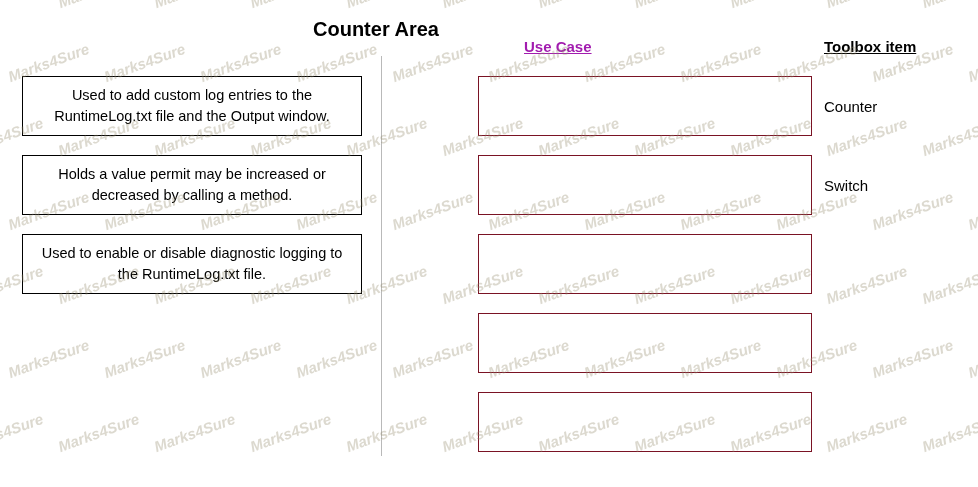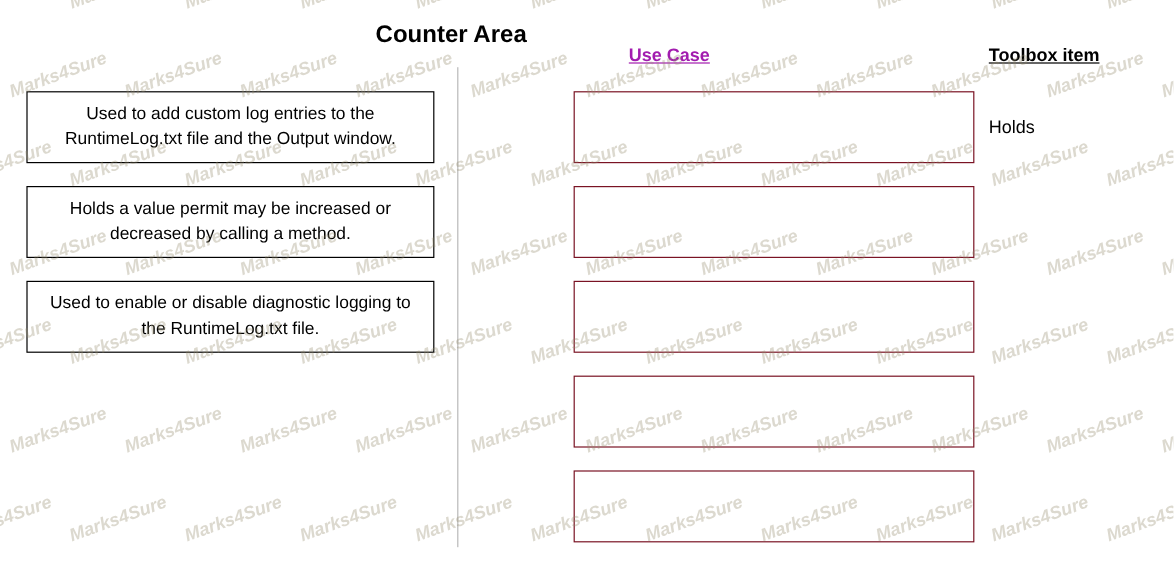--- a/index.html
+++ b/index.html
@@ -156,21 +156,22 @@
 
   <div id="droptarget-column">
     <div class="drop-box"></div>
     <div class="drop-box"></div>
     <div class="drop-box"></div>
     <div class="drop-box"></div>
     <div class="drop-box"></div>
   </div>
 
   <div id="toolbox-column">
-    <div class="toolbox-item">Holds</div>
+    <div class="toolbox-item">Counter</div>
+    <div class="toolbox-item">Switch</div>
   </div>
 
 </div>
 
 <div id="watermark-layer">
     <span class="wm" style="left: -40px; top: -20px;">Marks4Sure</span>
     <span class="wm" style="left: 56px; top: -20px;">Marks4Sure</span>
     <span class="wm" style="left: 152px; top: -20px;">Marks4Sure</span>
     <span class="wm" style="left: 248px; top: -20px;">Marks4Sure</span>
     <span class="wm" style="left: 344px; top: -20px;">Marks4Sure</span>

